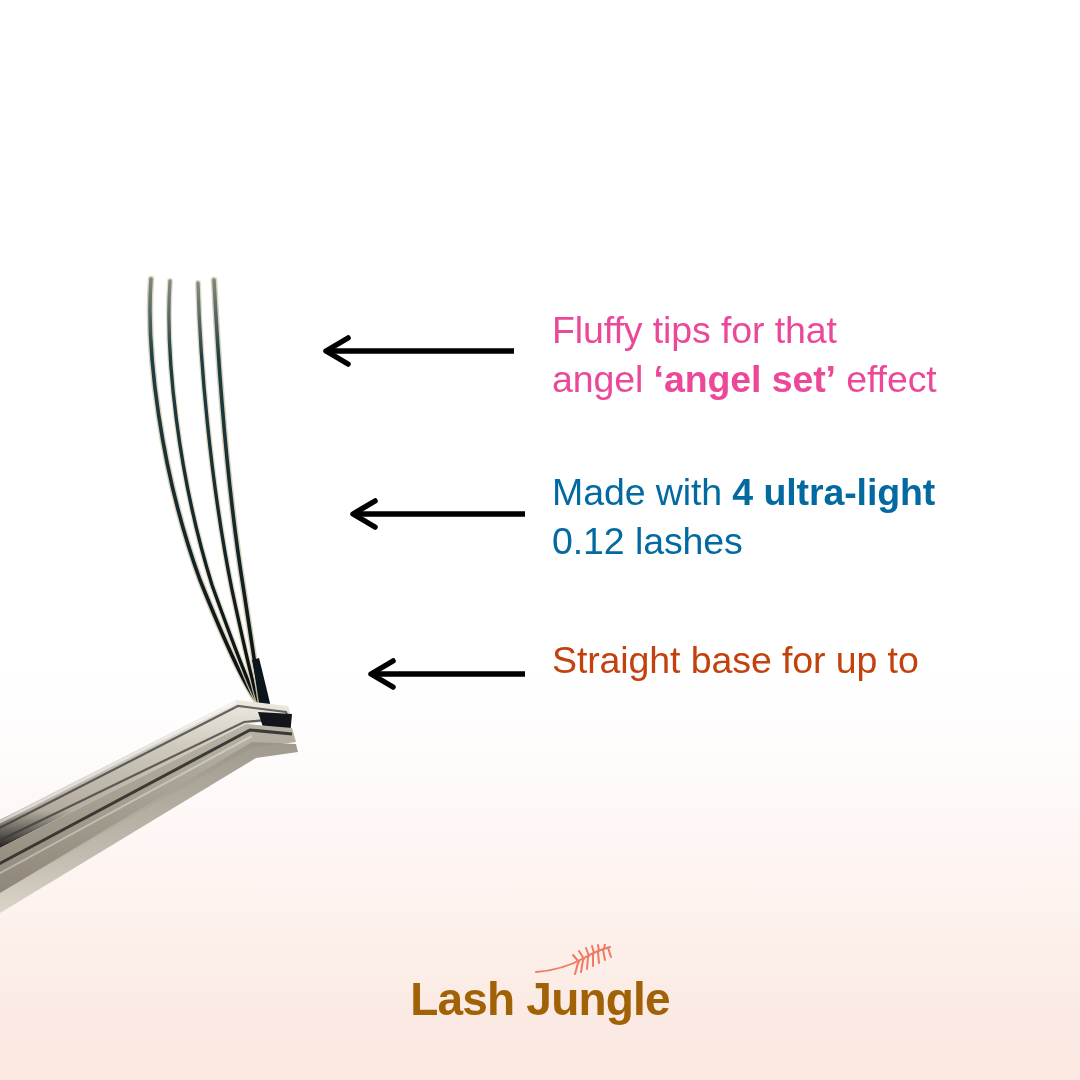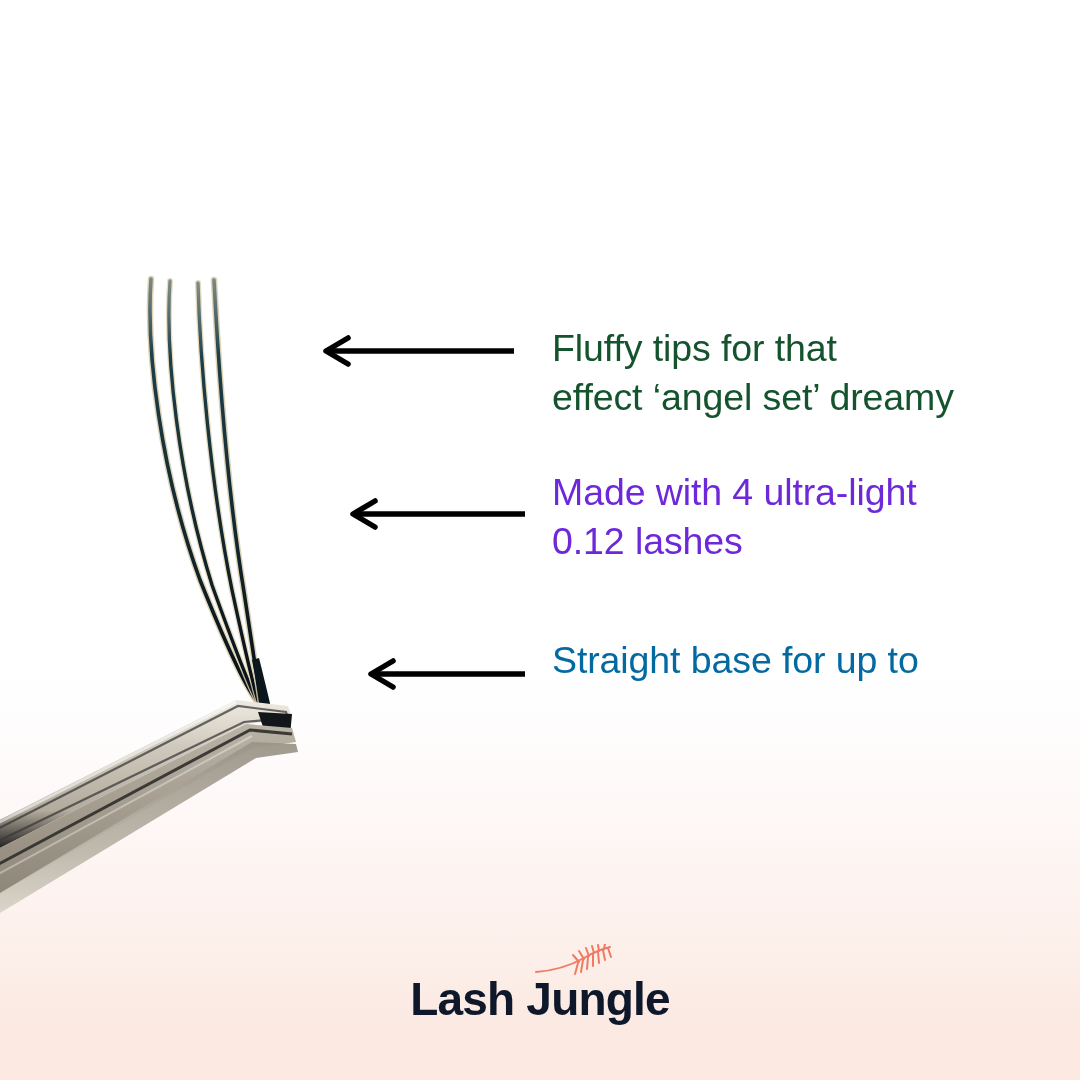--- a/index.html
+++ b/index.html
@@ -56,21 +56,21 @@
     position: absolute;
     left: 552px;
     width: 470px;
     color: #0a0a0a;
     font-size: 37.5px;
     line-height: 1.31;
     font-weight: 400;
     letter-spacing: -0.1px;
     font-family: "Liberation Sans", sans-serif;
   }
-  .callout b { font-weight: 400; }
+  .callout b { font-weight: 700; }
   .callout-1 { top: 306px; }
   .callout-2 { top: 468px; }
   .callout-3 { top: 636px; }
   .cl-line { display: block; white-space: nowrap; }
 
   
   .logo {
     position: absolute;
     left: 0;
     right: 0;
@@ -189,39 +189,39 @@
     </svg>
   </div>
 
   <div class="arrow arrow-3">
     <svg viewBox="0 0 158 40" preserveAspectRatio="none">
       <line x1="8" y1="20" x2="158" y2="20" stroke="#000" stroke-width="5.5"></line>
       <polyline points="26,7 4,20 26,33" fill="none" stroke="#000" stroke-width="5.5" stroke-linecap="round" stroke-linejoin="round"></polyline>
     </svg>
   </div>
 
-  <div class="callout callout-1" style="color: #14532d; margin-top: 18px;">
+  <div class="callout callout-1" style="color: #ec4899;">
     <span class="cl-line">
       <span>Fluffy tips for that</span>
     </span>
     <span class="cl-line">
-      <span>effect </span><b>‘angel set’</b><span> dreamy</span>
-    </span>
-  </div>
-
-  <div class="callout callout-2" style="color: #6d28d9;">
+      <span>angel </span><b>‘angel set’</b><span> effect</span>
+    </span>
+  </div>
+
+  <div class="callout callout-2" style="color: #0369a1;">
     <span class="cl-line">
       <span>Made with </span><b>4 ultra-light</b>
     </span>
     <span class="cl-line">
       <span>0.12 lashes</span>
     </span>
   </div>
 
-  <div class="callout callout-3" style="color: #0369a1;">
+  <div class="callout callout-3" style="color: #c2410c;">
     <span class="cl-line">
       <span>Straight base for up to</span>
     </span>
   </div>
 
   <div class="logo">
     <div class="logo-leaf">
       <svg viewBox="0 0 86 40" aria-hidden="true">
         <g stroke="#ef7b63" fill="none" stroke-linecap="round">
           <path d="M4,28 C18,27 34,24 52,14 C62,8 70,5 78,3" stroke-width="2"></path>
@@ -236,16 +236,16 @@
             <path d="M47,18 L41,11"></path>
             <path d="M52,15 L47,7"></path>
             <path d="M57,12 L54,4"></path>
             <path d="M62,9 L60,2"></path>
             <path d="M67,7 L66,1"></path>
             <path d="M72,5 L73,0"></path>
           </g>
         </g>
       </svg>
     </div>
-    <div class="logo-word" style="color: #0f172a;">Lash Jungle</div>
+    <div class="logo-word" style="color: #a16207;">Lash Jungle</div>
   </div>
 
 </div>
 
 </body></html>

